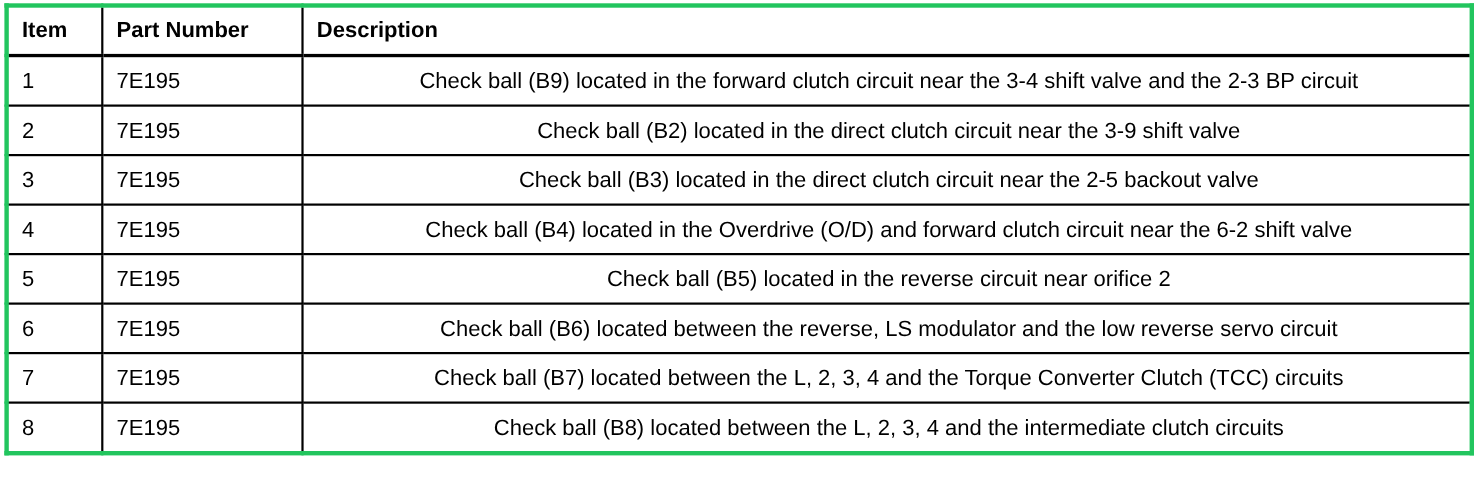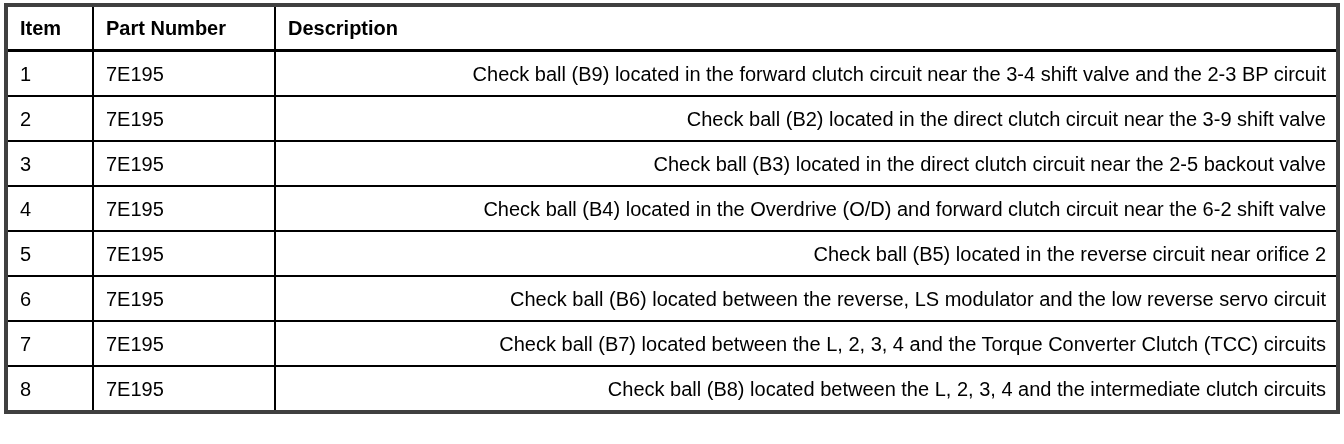--- a/index.html
+++ b/index.html
@@ -14,21 +14,21 @@
     color: #000000;
     box-sizing: border-box;
     padding: 3px 4px;
   }
   table.parts-table {
     border-collapse: collapse;
     table-layout: fixed;
     width: 1336px;
     height: 394px;
     background: #ffffff;
-    border: 4px solid #404040;
+    border: 4px solid #22c55e;
   }
   th, td {
     border: 2px solid #000000;
     font-size: 20px;
     line-height: 1.1;
     vertical-align: middle;
     white-space: nowrap;
     overflow: hidden;
     padding: 0 10px 0 12px;
   }
@@ -40,21 +40,21 @@
   }
   thead th.col-desc {
   }
   tbody td {
     font-weight: normal;
     height: 43px;
   }
   .col-item { width: 62px; }
   .col-part { width: 158px; }
   .col-desc { width: auto; }
-  td.col-desc { padding-left: 14px; text-align: right; }
+  td.col-desc { padding-left: 14px; text-align: center; }
 </style>
 </head>
 <body>
 
 <table class="parts-table">
   <thead>
     <tr>
       <th class="col-item">Item</th>
       <th class="col-part">Part Number</th>
       <th class="col-desc">Description</th>

